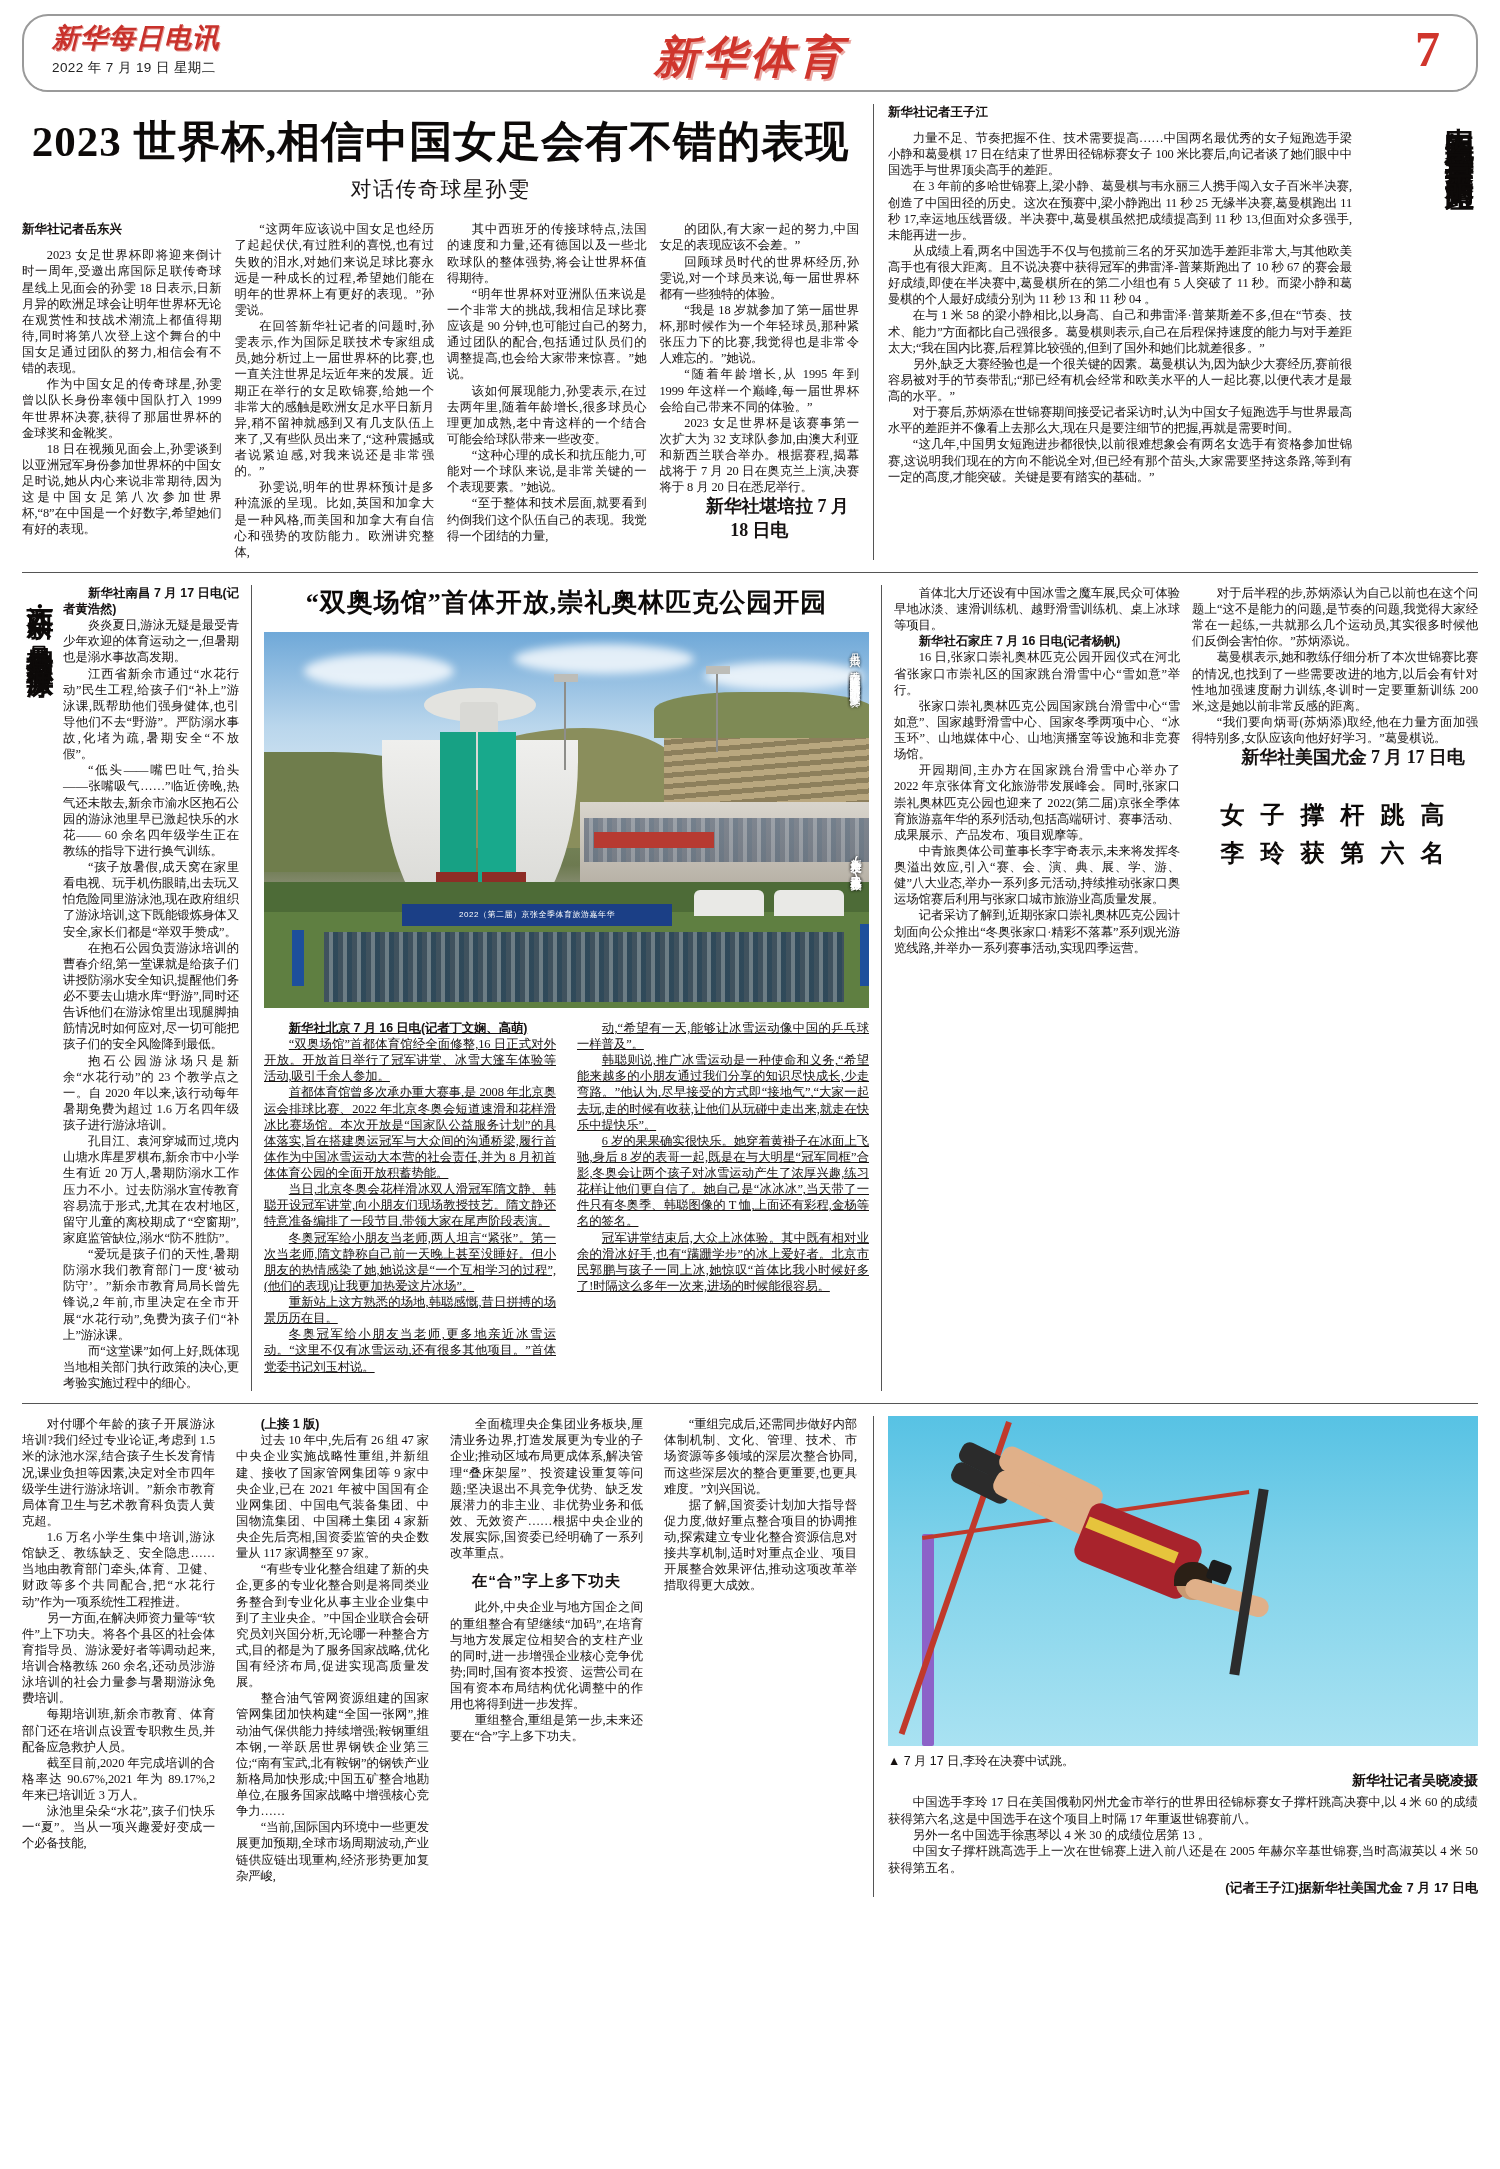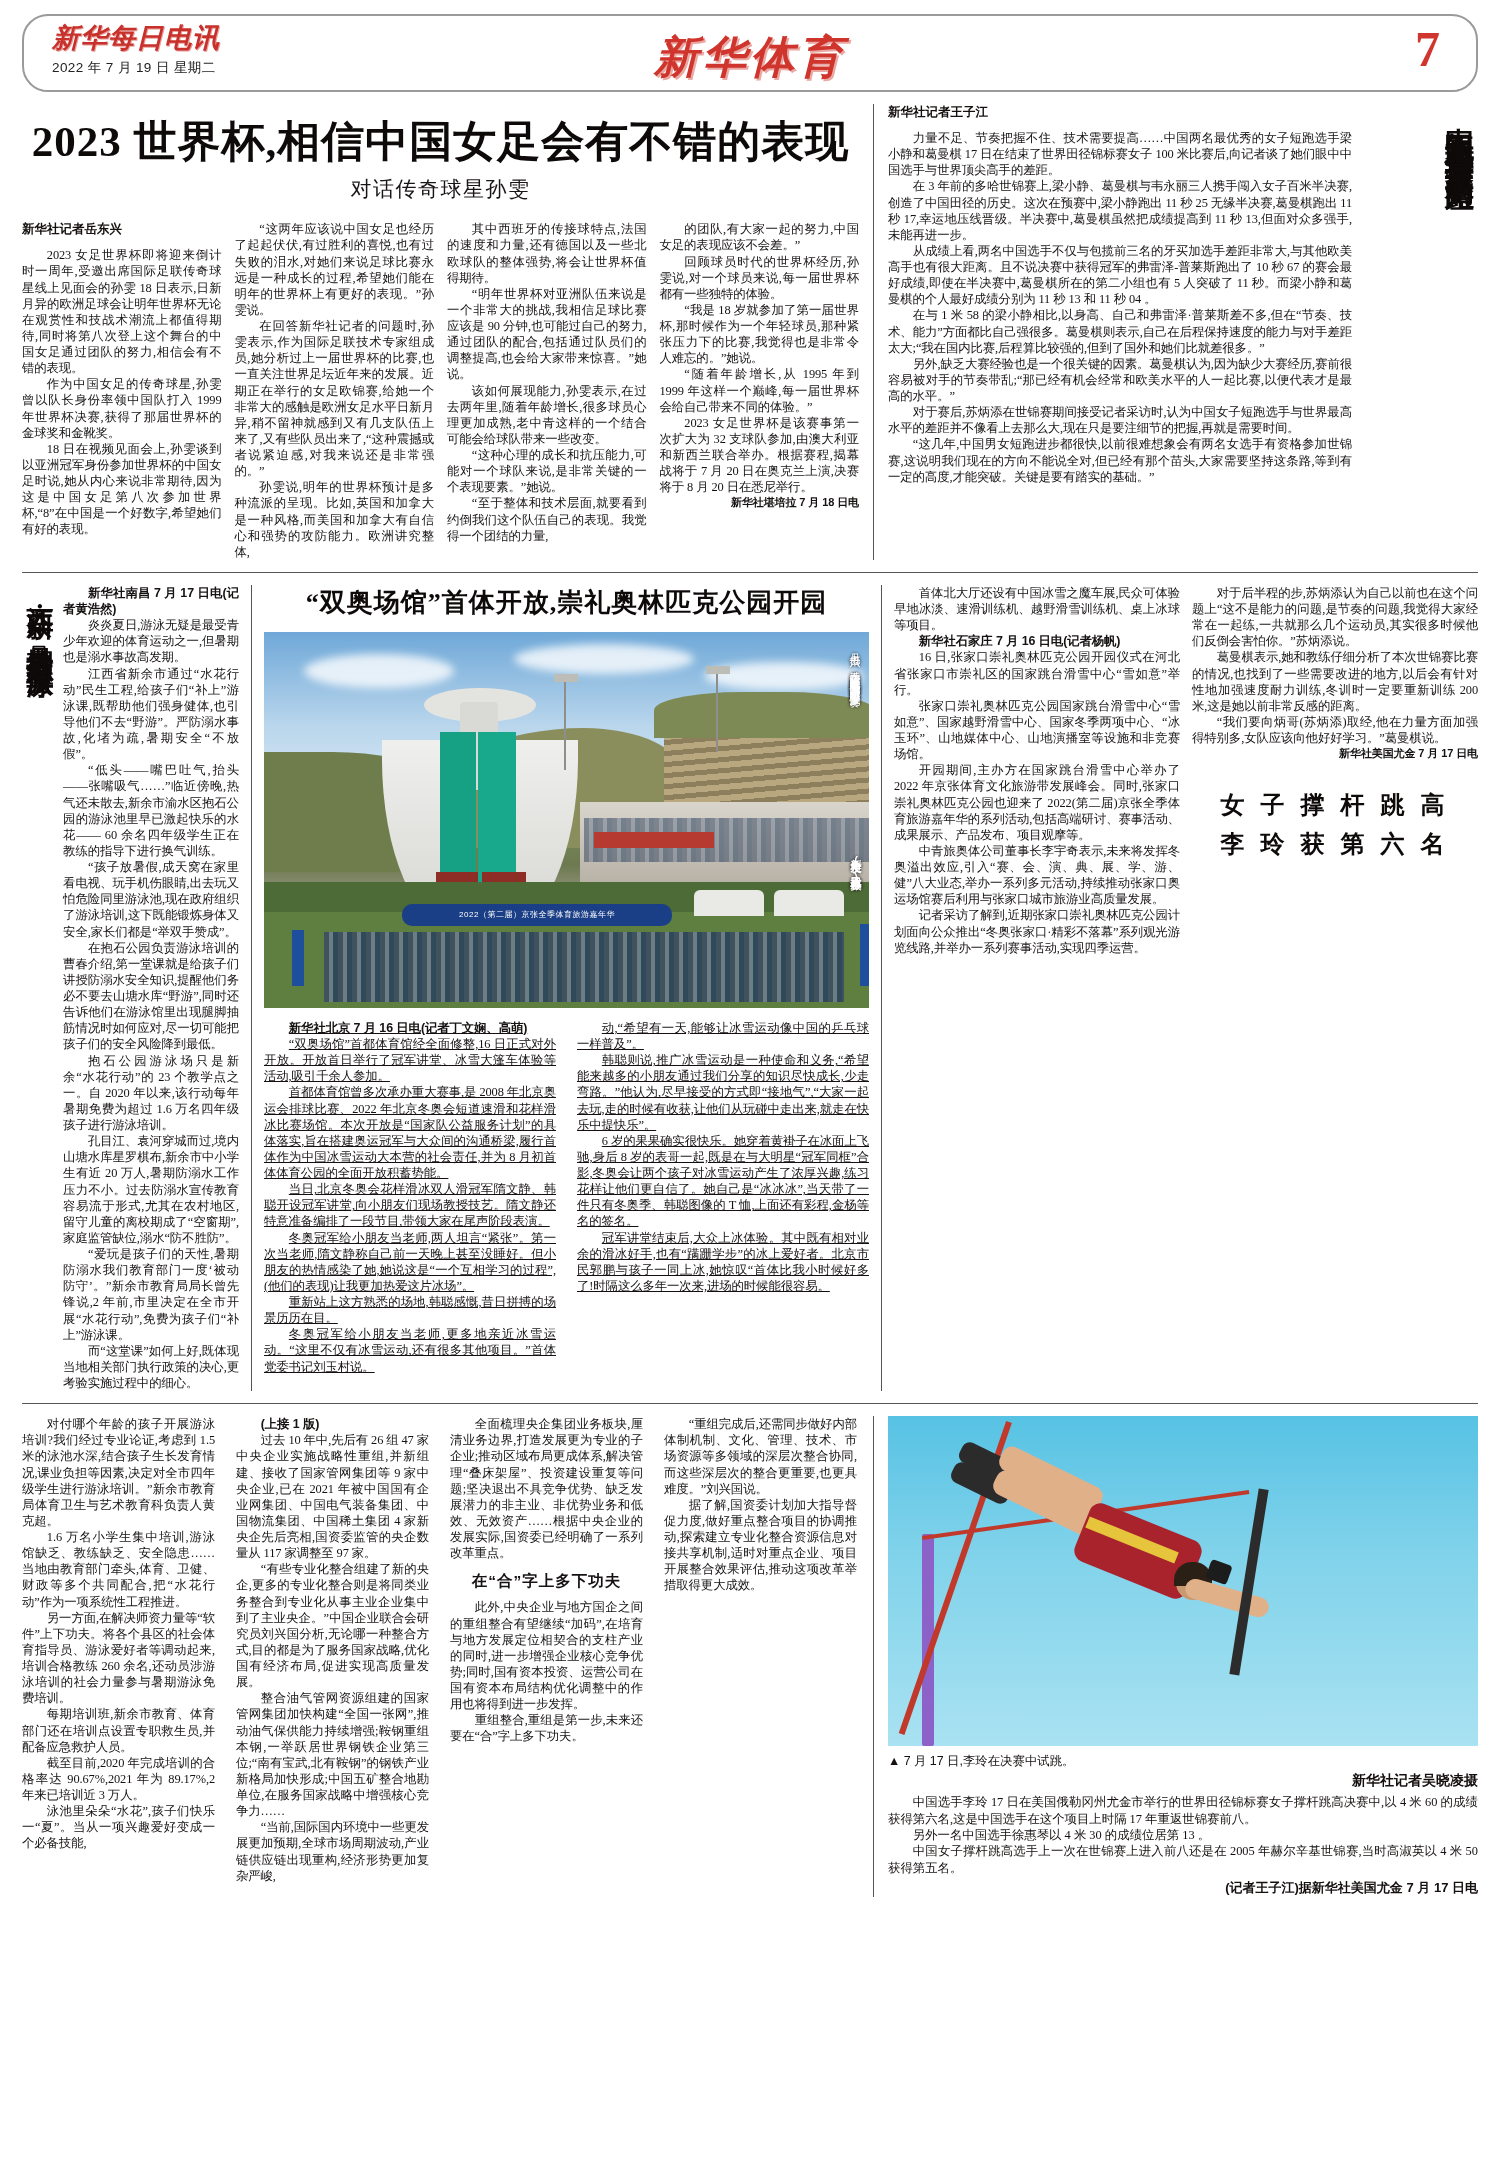--- a/index.html
+++ b/index.html
@@ -83,24 +83,24 @@
   }
   .col-text p{ margin:0 0 0 0; text-indent:2em; }
   .byline{
     font-family:"Liberation Sans",sans-serif;
     font-weight:bold;
     font-size:12.5px;
     margin-bottom:9px;
   }
   .dateline-bold{ font-weight:bold; font-family:"Liberation Sans",sans-serif; }
   .end-credit{
-    font-family:Liberation Sans, sans-serif;
-    font-weight:bold;
-    font-size:11px;
-    text-align:right;
+    font-family:Liberation Serif, serif;
+    font-weight:bold;
+    font-size:18px;
+    text-align:center;
     text-indent:0;
     margin-top:2px;
   }
 
   
   .top-block{
     display:flex;
     margin-top:12px;
   }
   .top-main{
@@ -208,21 +208,21 @@
     background:linear-gradient(#e8e8e6,#cfcfcb);
     border-radius:50% 50% 0 0/70% 70% 0 0;
   }
   .ph-ramp{position:absolute;background:#17a184;}
   .ph-ramp2{position:absolute;background:#18a98c;}
   .ph-tower{position:absolute;background:#d9d9d5;border-radius:4px;}
   .ph-ring{position:absolute;background:#cdcdc9;border-radius:50%;}
   .ph-field{position:absolute;background:#5c7b3d;}
   .ph-stand{position:absolute;background:#c9c4bb;}
   .ph-crowd{position:absolute;background:repeating-linear-gradient(90deg,#3a4a63 0 5px,#6f7d91 5px 9px,#27405e 9px 14px);opacity:.9;}
-  .ph-banner{position:absolute;background:#1b3f86;color:#fff;font-size:8px;display:flex;align-items:center;justify-content:center;font-family:"Liberation Sans",sans-serif;letter-spacing:.5px;overflow:hidden;border-radius:10px;}
+  .ph-banner{position:absolute;background:#1b3f86;color:#fff;font-size:8px;display:flex;align-items:center;justify-content:center;font-family:"Liberation Sans",sans-serif;letter-spacing:.5px;overflow:hidden;}
   .ph-red{position:absolute;background:#b32a27;}
   .ph-tent{position:absolute;background:#e9e9e6;border-radius:6px 6px 0 0;}
   .ph-pole{position:absolute;background:#8e8e8a;width:2px;}
   .ph-caption-v{
     position:absolute;
     right:6px; top:12px;
     writing-mode:vertical-rl;
     text-orientation:upright;
     font-family:"Liberation Sans",sans-serif;
     font-size:11px;

